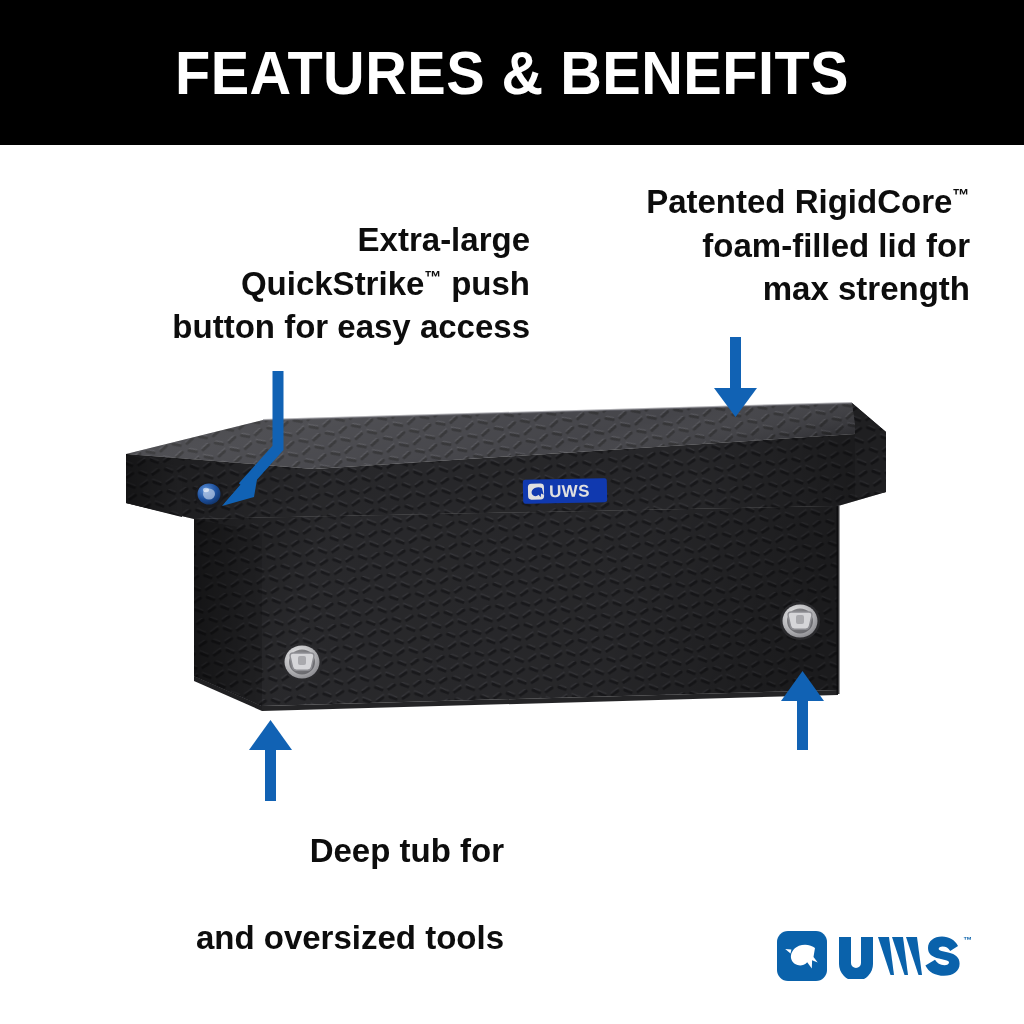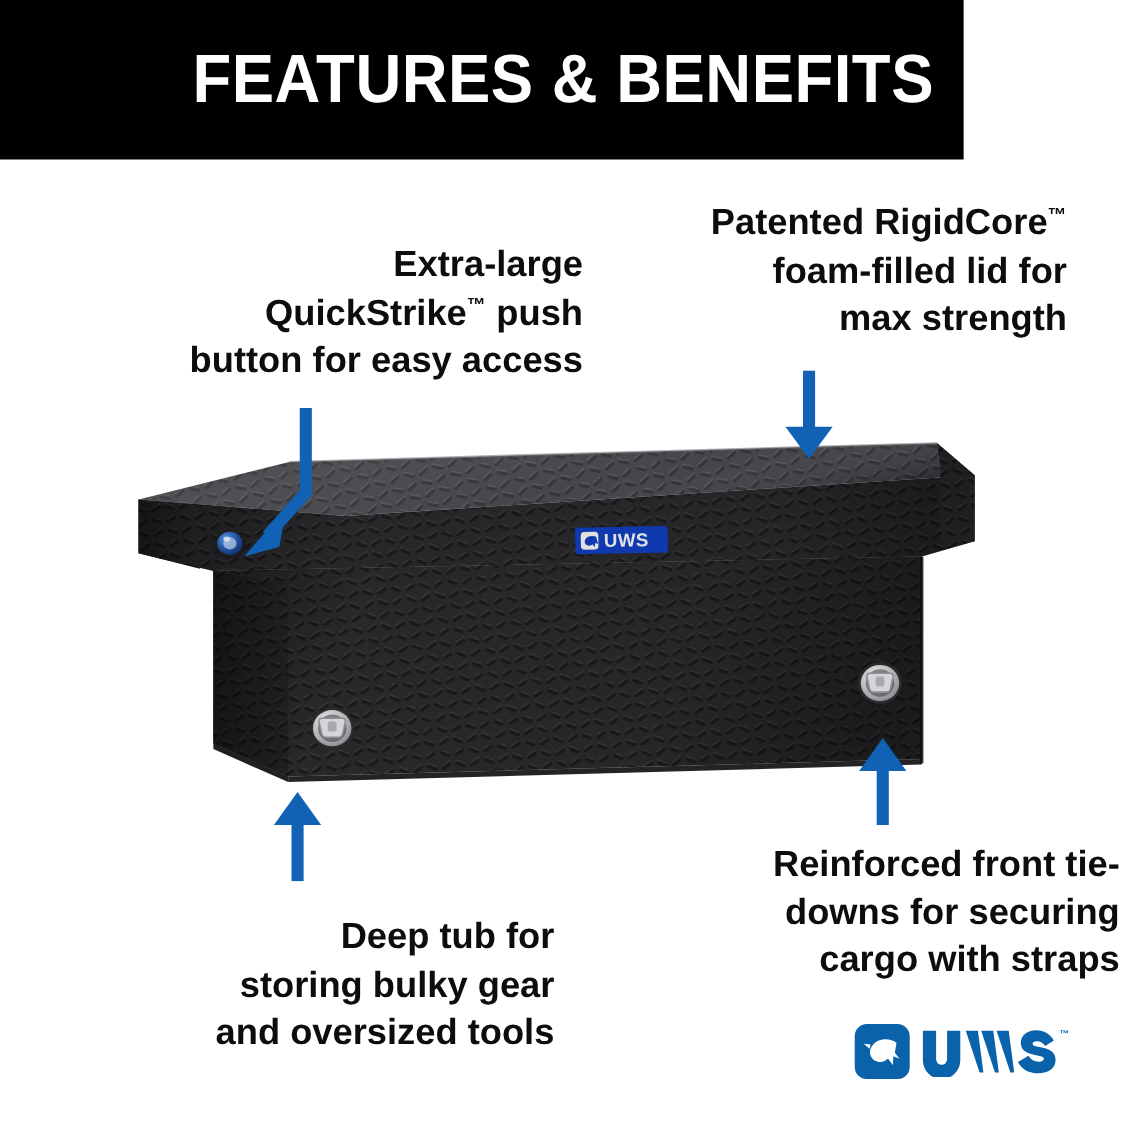--- a/index.html
+++ b/index.html
@@ -15,21 +15,21 @@
     background: #ffffff;
     overflow: hidden;
     font-family: "Liberation Sans", sans-serif;
   }
 
   
   #header-band {
     position: absolute;
     left: 0;
     top: 0;
-    width: 876px;
+    width: 1024px;
     height: 145px;
     background: #000000;
   }
   #header-title {
     position: absolute;
     left: 0;
     top: 0;
     width: 1024px;
     height: 145px;
     display: flex;
@@ -288,23 +288,22 @@
     <g>
       <rect x="797" y="692" width="11" height="58" fill="#1162b4"></rect>
       <polygon points="781,701 824,701 802.5,671" fill="#1162b4"></polygon>
     </g>
   </svg>
 
   <div class="callout" id="callout-quickstrike"><span>Extra-large</span><br><span>QuickStrike</span><span class="tm">™</span><span> push</span><br><span>button for easy access</span></div>
 
   <div class="callout" id="callout-rigidcore"><span>Patented RigidCore</span><span class="tm">™</span><br><span>foam-filled lid for</span><br><span>max strength</span></div>
 
-  <div class="callout" id="callout-deeptub"><span>Deep tub for</span><br><span>storing bulky gear</span><br><span>and oversized tools</span></div>
-
-  <div class="callout" id="callout-tiedowns"><span>Reinforced front tie-</span><br><span>downs for securing</span><br><span>cargo with straps</span></div>
+  <div class="callout" id="callout-deeptub"><span>Deep tub for</span><br><br><span>and oversized tools</span></div>
+
 
   <div id="footer-logo">
     <div id="footer-logo-mark">
       <svg viewBox="0 0 50 50" width="50" height="50">
         <path d="M38,17 c-3.5,-3.2 -10.5,-4.4 -16,-2.2 c-6.4,2.6 -9.6,9 -7.4,14.2 c1.9,4.5 7.4,6.6 12.1,4.8
                  c1.4,-0.55 2.6,-1.4 3.5,-2.45 l4.6,6.1 l0.3,-8.2 l5.6,2.3 l-4.2,-5.6 z
                  M13.5,22.5 l-5.3,-4.6 l6.2,0.7 z" fill="#ffffff"></path>
       </svg>
     </div>
     <div id="footer-logo-word">

